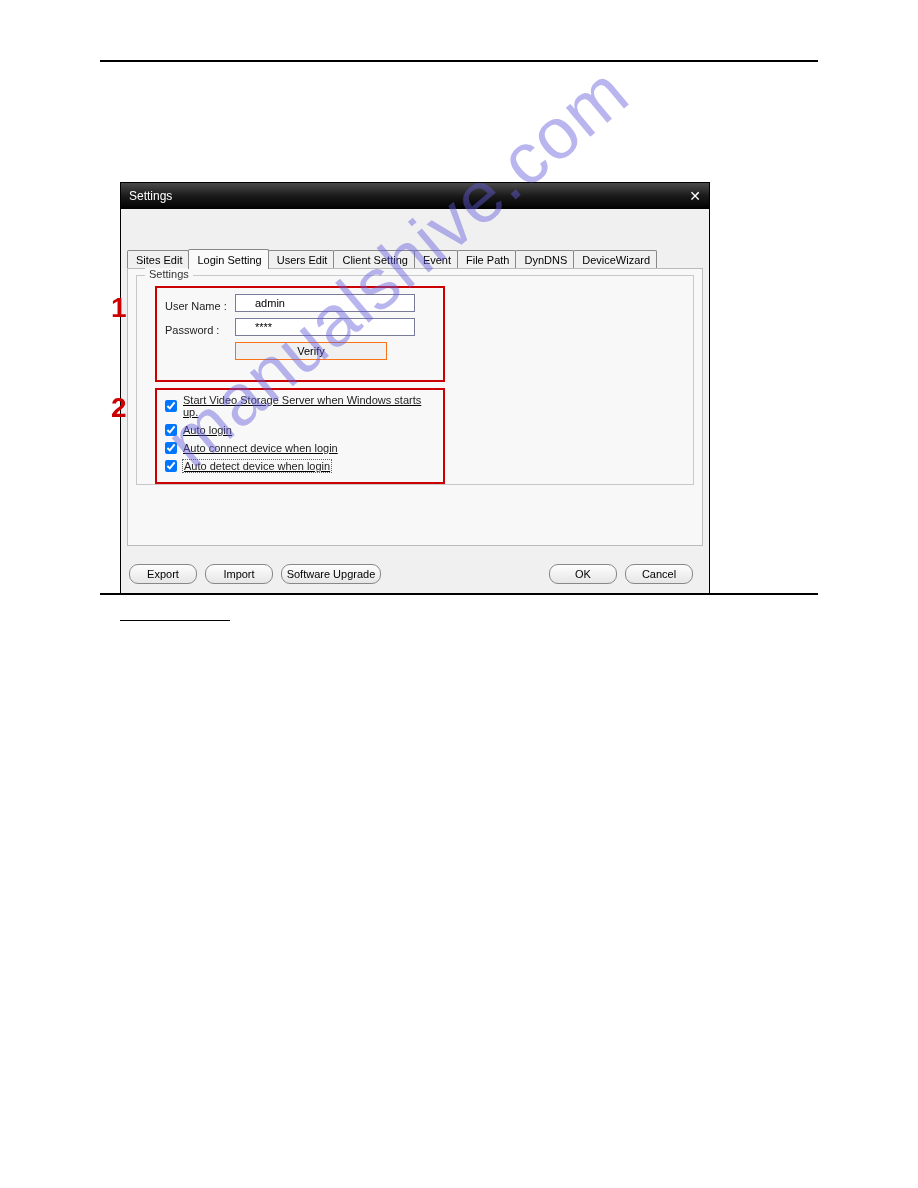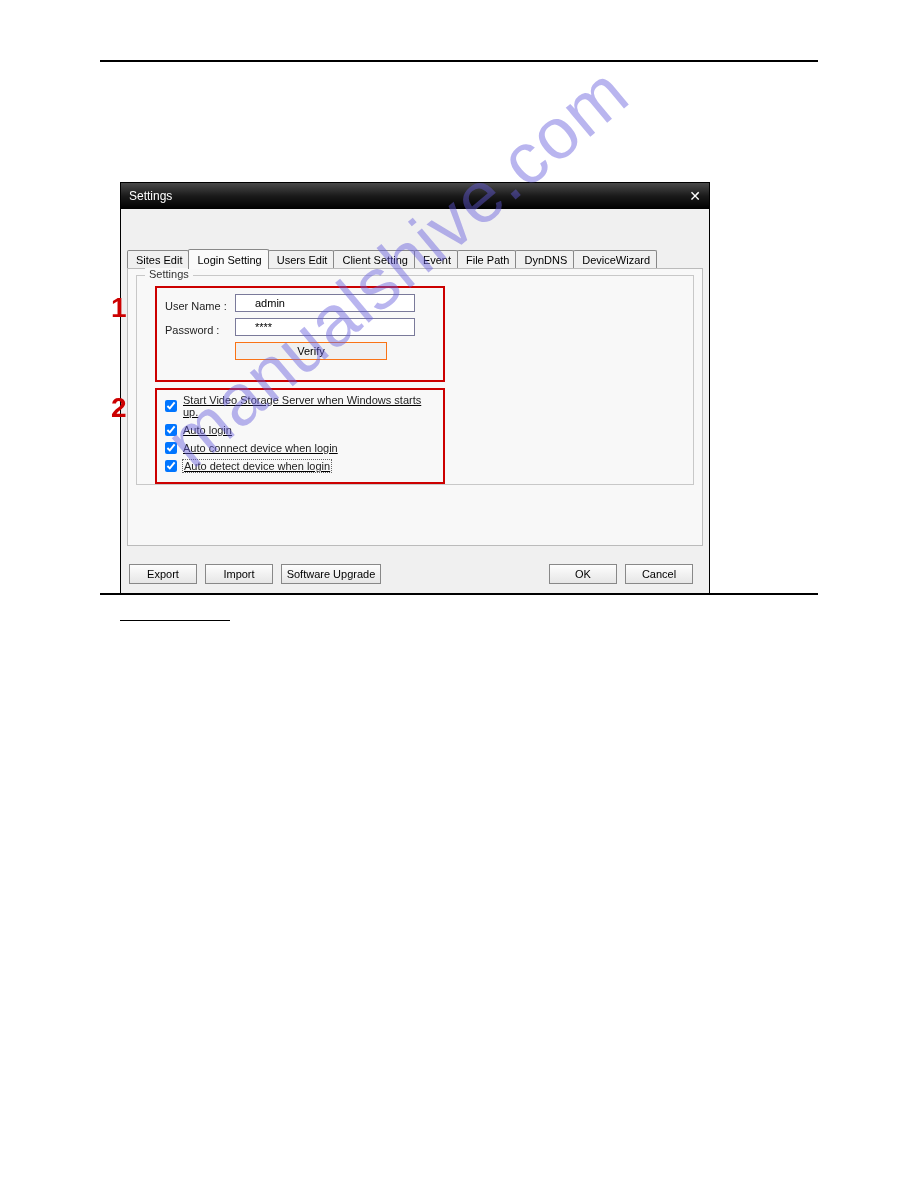--- a/index.html
+++ b/index.html
@@ -183,21 +183,21 @@
     }
     .btn {
       border: 1px solid #888;
       background: linear-gradient(#fdfdfd,#e6e6e6);
       font-size: 11px;
       padding: 3px 0;
       width: 68px;
       text-align: center;
       margin-right: 8px;
       cursor: pointer;
-      border-radius: 0;
+      border-radius: 9px;
     }
     .btn.wide { width: 100px; }
     .spacer { flex: 1; }
     
     .watermark {
       position: absolute;
       left: 150px;
       top: 420px;
       font-size: 72px;
       color: rgba(100, 90, 220, 0.45);

